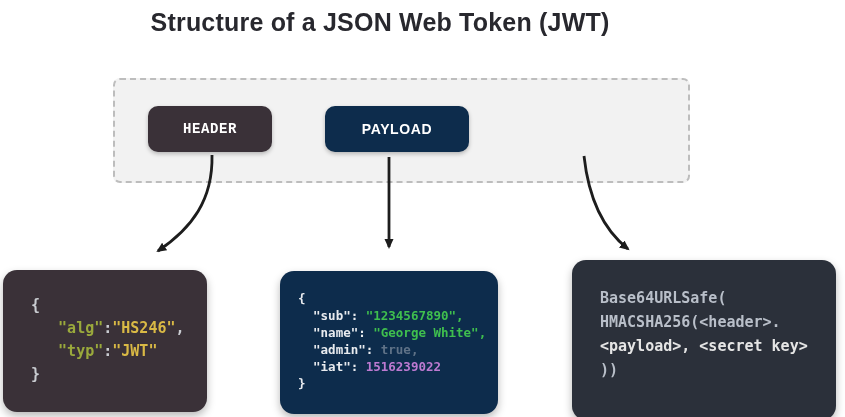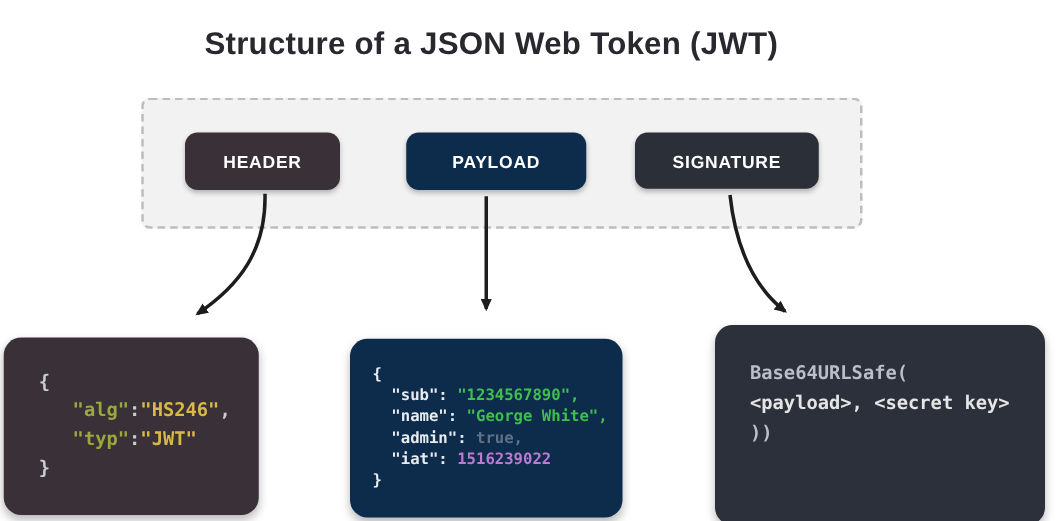--- a/index.html
+++ b/index.html
@@ -8,21 +8,21 @@
     width: 845px;
     height: 417px;
     overflow: hidden;
     background: #ffffff;
     font-family: "Liberation Sans", sans-serif;
   }
   .title {
     position: absolute;
     top: 4px; left: 0;
     width: 752px;
-    margin: 17px;
+    margin: 4px;
     text-align: center;
     font-size: 25px;
     font-weight: 700;
     color: #28282e;
     letter-spacing: 0.2px;
   }
   .dashed-box {
     position: absolute;
     left: 113px; top: 78px;
     width: 573px; height: 101px;
@@ -39,21 +39,21 @@
     align-items: center;
     justify-content: center;
     box-shadow: 0 2px 4px rgba(0,0,0,0.25);
   }
   .badge span {
     color: #ffffff;
     font-size: 14px;
     font-weight: 700;
     letter-spacing: 0.6px;
   }
-  .badge-header    { left: 148px; width: 124px; }
+  .badge-header    { left: 148px; width: 124px; font-family: Liberation Mono, monospace; }
   .badge-payload   { left: 325px; width: 144px; }
   .badge-signature { left: 508px; width: 147px; height: 45px; }
   #arrow-layer {
     position: absolute;
     left: 0; top: 0;
     pointer-events: none;
   }
   .codebox {
     position: absolute;
     border-radius: 14px;
@@ -89,23 +89,20 @@
   <h1 class="title">Structure of a JSON Web Token (JWT)</h1>
 
   <div class="dashed-box"></div>
 
   <div class="badge badge-header" style="background-color: rgb(58, 49, 56);">
     <span>HEADER</span>
   </div>
   <div class="badge badge-payload" style="background-color: rgb(13, 44, 76);">
     <span>PAYLOAD</span>
   </div>
-  <div class="badge badge-signature" style="background-color: rgb(43, 47, 56);">
-    <span>SIGNATURE</span>
-  </div>
 
   <svg id="arrow-layer" width="845" height="417" viewBox="0 0 845 417">
     <defs>
       <marker id="ah" markerWidth="12" markerHeight="11" refX="8" refY="4.5" orient="auto" markerUnits="userSpaceOnUse">
         <path d="M0,0 L10,4.5 L0,9 Z" fill="#1d1d1d"></path>
       </marker>
     </defs>
     <path d="M 212,155 C 213,200 192,228 158,251" fill="none" stroke="#1d1d1d" stroke-width="2.8" marker-end="url(#ah)"></path>
     <path d="M 389,157 L 389,247" fill="none" stroke="#1d1d1d" stroke-width="2.8" marker-end="url(#ah)"></path>
     <path d="M 584,156 C 589,202 605,231 628,249" fill="none" stroke="#1d1d1d" stroke-width="2.8" marker-end="url(#ah)"></path>
@@ -113,16 +110,16 @@
 
   <div class="codebox codebox-header" style="background-color: rgb(58, 49, 56);">
     <pre><div><span style="color: rgb(201, 204, 209);">{</span></div><div><span style="color: rgb(201, 204, 209);">   </span><span style="color: rgb(154, 169, 60);">"alg"</span><span style="color: rgb(201, 204, 209);">:</span><span style="color: rgb(217, 185, 69);">"HS246"</span><span style="color: rgb(201, 204, 209);">,</span></div><div><span style="color: rgb(201, 204, 209);">   </span><span style="color: rgb(154, 169, 60);">"typ"</span><span style="color: rgb(201, 204, 209);">:</span><span style="color: rgb(217, 185, 69);">"JWT"</span></div><div><span style="color: rgb(201, 204, 209);">}</span></div></pre>
   </div>
 
   <div class="codebox codebox-payload" style="background-color: rgb(13, 44, 76);">
     <pre><div><span style="color: rgb(232, 235, 239);">{</span></div><div><span style="color: rgb(232, 235, 239);">  "sub": </span><span style="color: rgb(63, 191, 78);">"1234567890"</span><span style="color: rgb(63, 191, 78);">,</span></div><div><span style="color: rgb(232, 235, 239);">  "name": </span><span style="color: rgb(63, 191, 78);">"George White"</span><span style="color: rgb(63, 191, 78);">,</span></div><div><span style="color: rgb(232, 235, 239);">  "admin": </span><span style="color: rgb(95, 114, 135);">true,</span></div><div><span style="color: rgb(232, 235, 239);">  "iat": </span><span style="color: rgb(189, 122, 209);">1516239022</span></div><div><span style="color: rgb(232, 235, 239);">}</span></div></pre>
   </div>
 
   <div class="codebox codebox-signature" style="background-color: rgb(43, 48, 58);">
-    <pre><div><span style="color: rgb(185, 191, 201);">Base64URLSafe(</span></div><div><span style="color: #e5e5e5;">&lt;payload&gt;, &lt;secret key&gt;</span></div><div><span style="color: rgb(185, 191, 201);">))</span></div></pre>
+    <pre><div><span style="color: rgb(185, 191, 201);">Base64URLSafe(</span></div><div><span style="color: rgb(185, 191, 201);">HMACSHA256(&lt;header&gt;.</span></div><div><span style="color: #e5e5e5;">&lt;payload&gt;, &lt;secret key&gt;</span></div><div><span style="color: rgb(185, 191, 201);">))</span></div></pre>
   </div>
 
 </div>
 
 </body></html>

